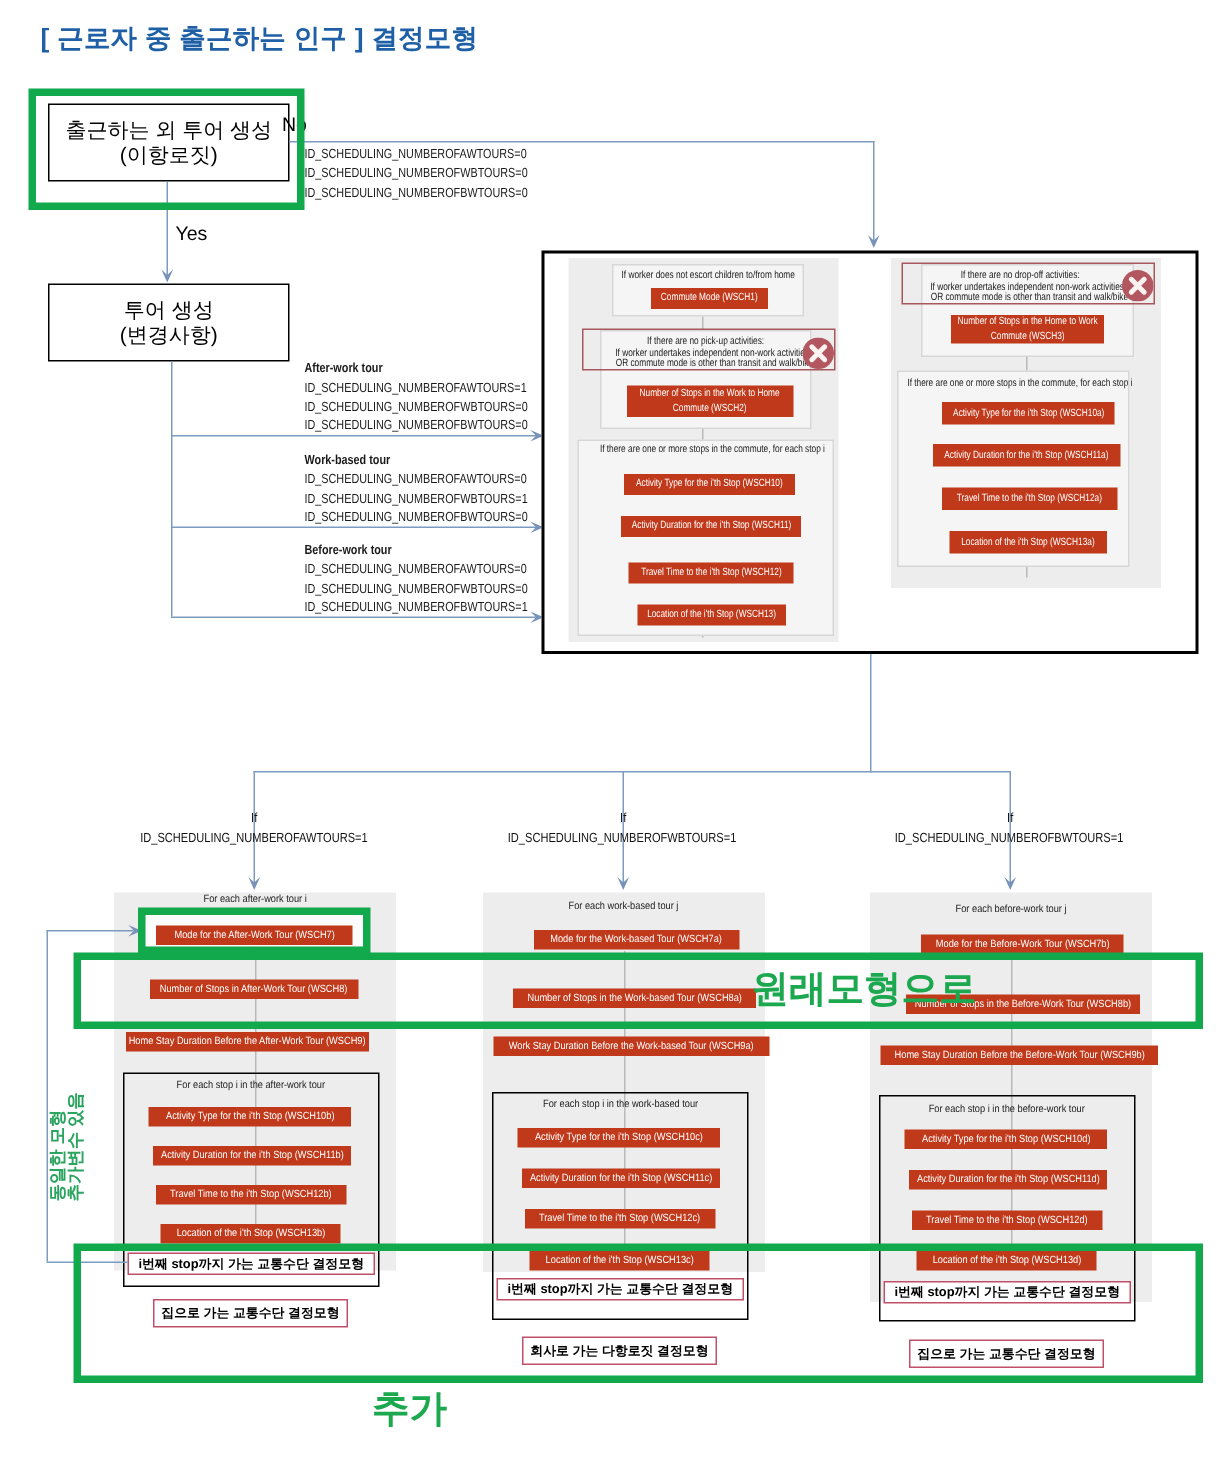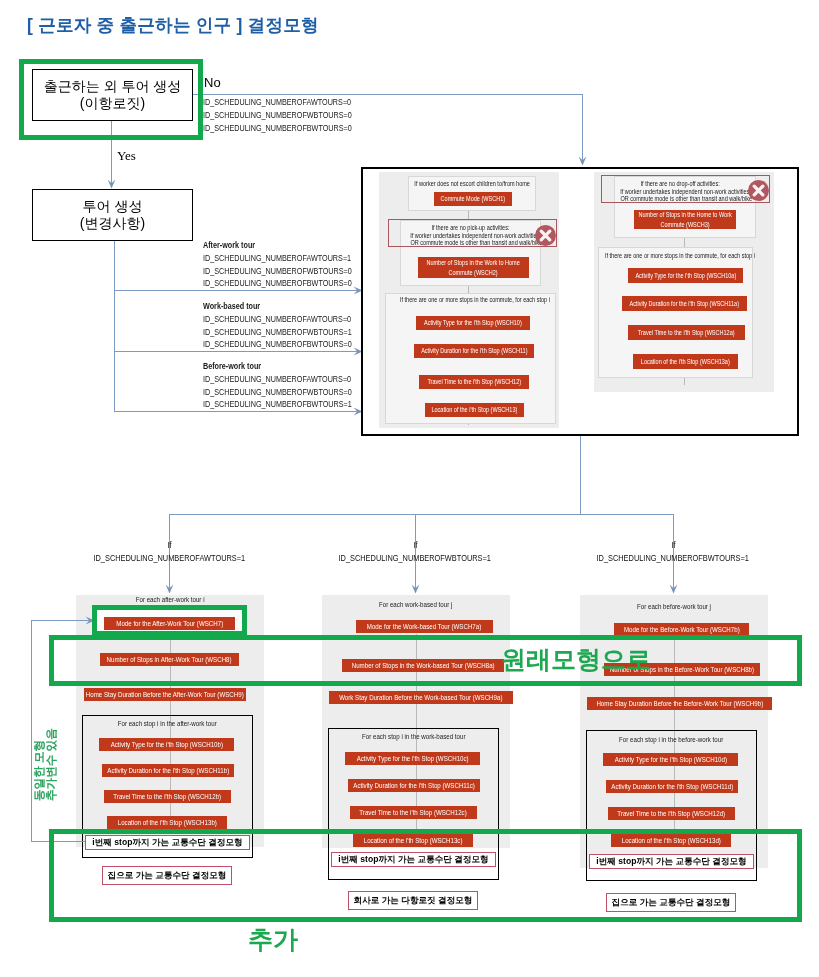--- a/index.html
+++ b/index.html
@@ -47,28 +47,28 @@
 
 <div class="abs kbox ctr" style="left:32px;top:69px;width:161px;height:52px;flex-direction:column;">
   <div>출근하는 외 투어 생성</div>
   <div>(이항로짓)</div>
 </div>
 
 <div class="abs bline" style="left:111px;top:121px;width:1px;height:64px;"></div>
 <svg class="abs" style="left:107px;top:179px;width:9px;height:10px;" viewBox="0 0 9 10">
     <path d="M0.6 0.6 L4.5 9.4 L8.4 0.6 L4.5 4.3 Z" fill="#7892B8"></path>
   </svg>
-<div class="abs arrlbl" style="left:117px;top:148px;font-family:Liberation Serif, serif;">Yes</div>
+<div class="abs arrlbl" style="left:117px;top:148px;">Yes</div>
 
 <div class="abs kbox ctr" style="left:32px;top:189px;width:161px;height:52px;flex-direction:column;">
   <div>투어 생성</div>
   <div>(변경사항)</div>
 </div>
 
-<div class="abs arrlbl" style="left:204px;top:75px;">No</div>
+<div class="abs arrlbl" style="left:188px;top:75px;">No</div>
 <div class="abs smalltxt" style="left:203px;top:96px;">
   <div>ID_SCHEDULING_NUMBEROFAWTOURS=0</div>
   <div>ID_SCHEDULING_NUMBEROFWBTOURS=0</div>
   <div>ID_SCHEDULING_NUMBEROFBWTOURS=0</div>
 </div>
 
 <div class="abs bline" style="left:193px;top:94px;width:390px;height:1px;"></div>
 <div class="abs bline" style="left:582px;top:94px;width:1px;height:67px;"></div>
 <svg class="abs" style="left:578px;top:156px;width:9px;height:10px;" viewBox="0 0 9 10">
     <path d="M0.6 0.6 L4.5 9.4 L8.4 0.6 L4.5 4.3 Z" fill="#7892B8"></path>

